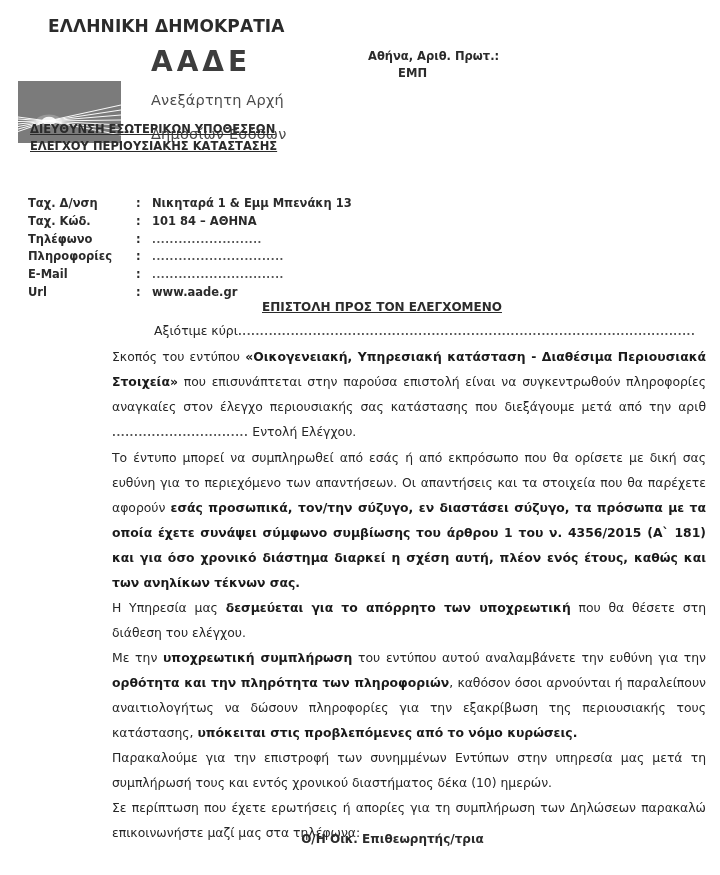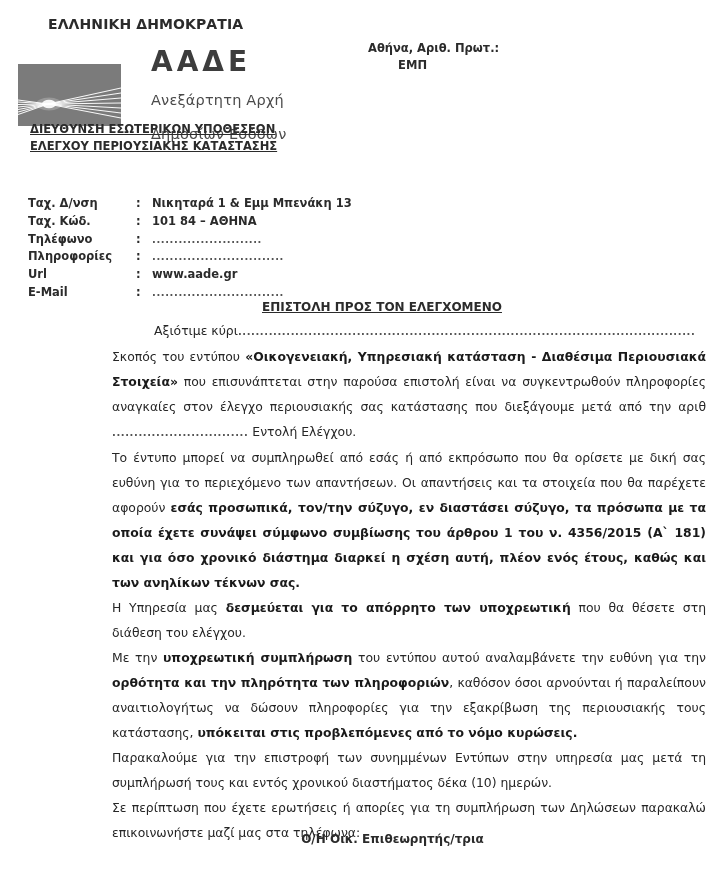--- a/index.html
+++ b/index.html
@@ -17,32 +17,32 @@
     height: 875px;
     background: #ffffff;
     overflow: hidden;
   }
 
   
   .republic {
     position: absolute;
     left: 48px;
     top: 16px;
-    font-size: 14px;
+    font-size: 17px;
     font-weight: bold;
     letter-spacing: 0.1px;
     color: #2b2b2b;
   }
 
   .logo-block {
     position: absolute;
     left: 18px;
     top: 46px;
     display: flex;
-    align-items: center;
+    align-items: flex-end;
   }
   .logo-mark {
     width: 103px;
     height: 62px;
     flex: 0 0 auto;
     position: relative;
     background: #7b7b7b;
     overflow: hidden;
   }
   .logo-mark svg {
@@ -65,21 +65,21 @@
     font-size: 14.5px;
     color: #4a4a4a;
     line-height: 1.28;
     letter-spacing: 0.2px;
     margin-top: 15px;
   }
 
   .place-block {
     position: absolute;
     left: 368px;
-    top: 40px;
+    top: 48px;
     font-size: 11.5px;
     font-weight: bold;
     color: #2b2b2b;
     line-height: 1.5;
   }
   .place-block .line2 {
     text-align: center;
     padding-right: 42px;
   }
 
@@ -222,28 +222,28 @@
         <td class="k">Τηλέφωνο</td>
         <td class="c">:</td>
         <td class="dots">.........................</td>
       </tr>
       <tr>
         <td class="k">Πληροφορίες</td>
         <td class="c">:</td>
         <td class="dots">..............................</td>
       </tr>
       <tr>
+        <td class="k">E-Mail</td>
+        <td class="c">:</td>
+        <td class="dots">..............................</td>
+      </tr>
+      <tr>
         <td class="k">Url</td>
         <td class="c">:</td>
         <td>www.aade.gr</td>
-      </tr>
-      <tr>
-        <td class="k">E-Mail</td>
-        <td class="c">:</td>
-        <td class="dots">..............................</td>
       </tr>
     </tbody>
   </table>
 
   <div class="letter-title">
     <span>ΕΠΙΣΤΟΛΗ ΠΡΟΣ ΤΟΝ ΕΛΕΓΧΟΜΕΝΟ</span>
   </div>
 
   <div class="body">
 

